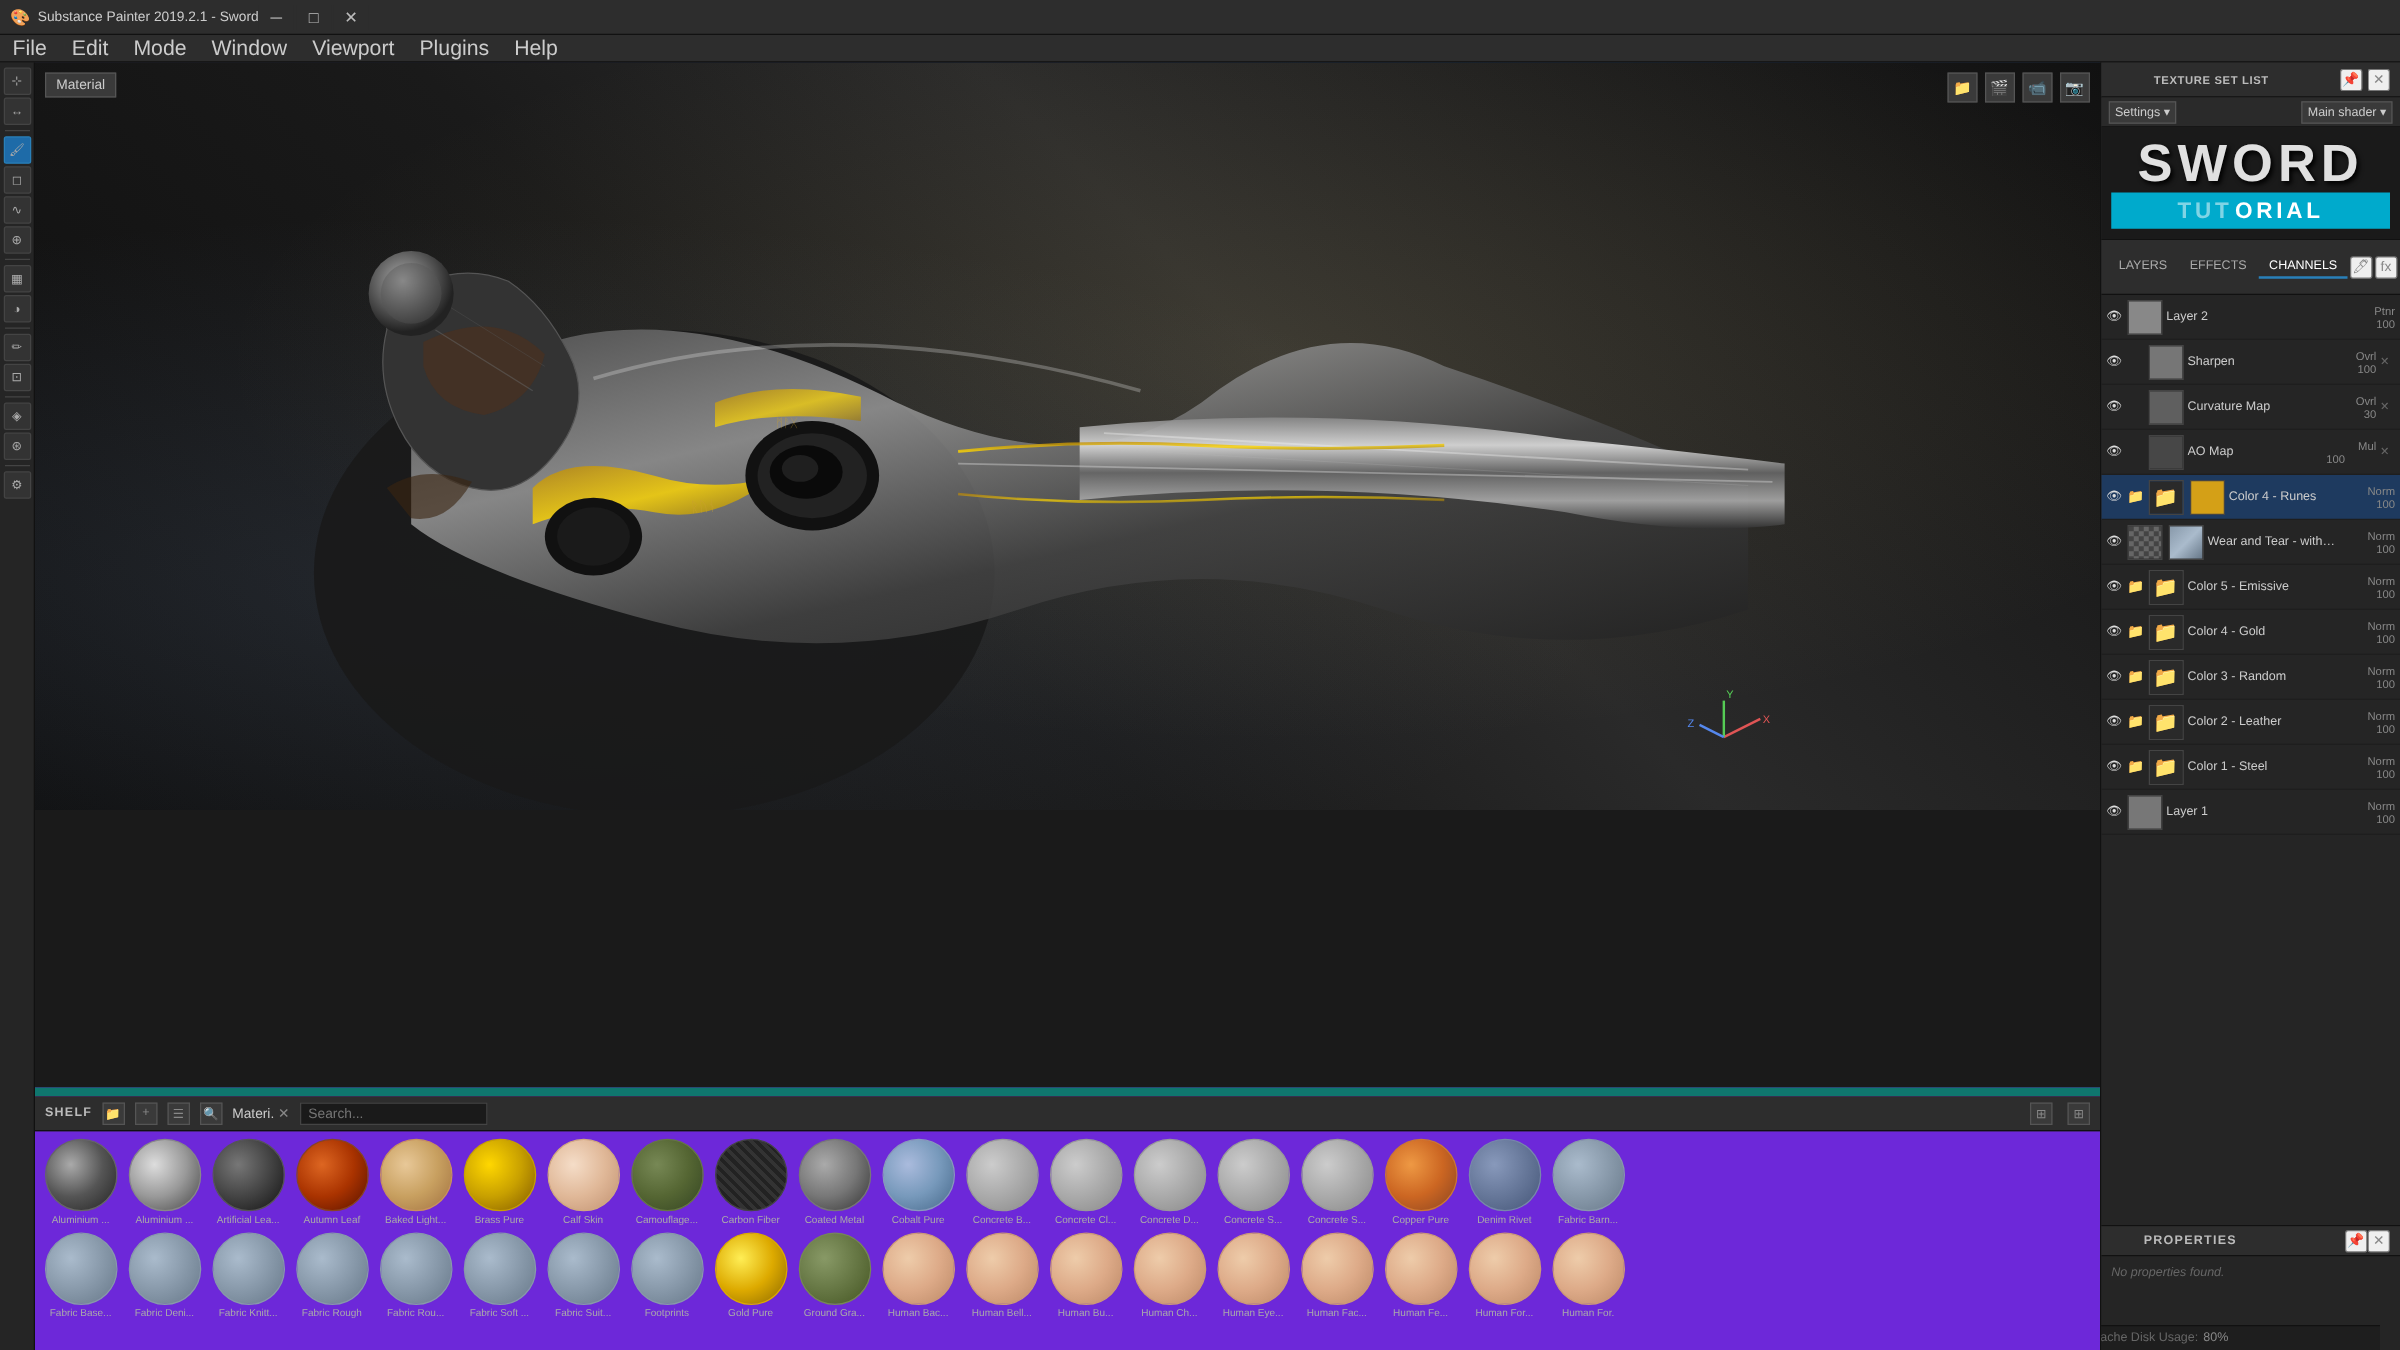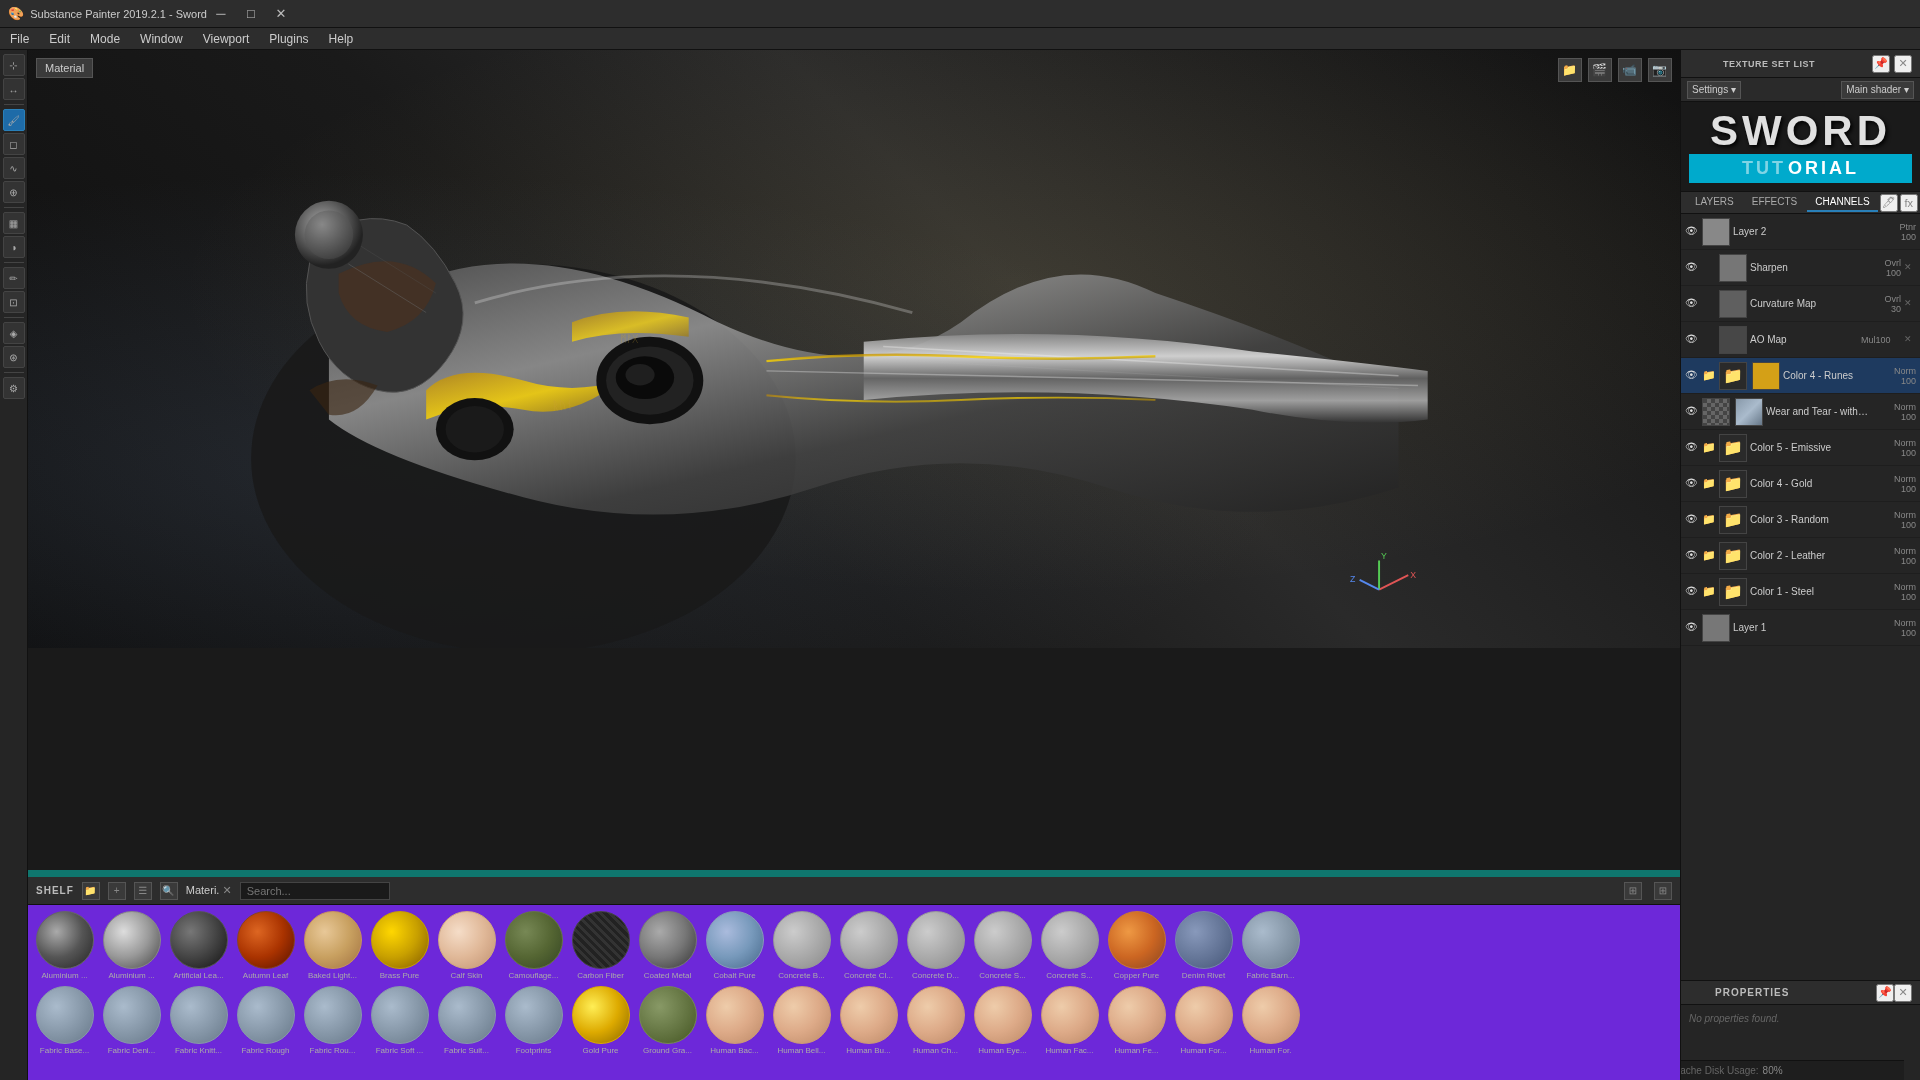--- a/index.html
+++ b/index.html
@@ -43,21 +43,21 @@
     
     #menu-bar {
       height: 22px;
       background: #2d2d2d;
       display: flex;
       align-items: center;
       border-bottom: 1px solid #111;
     }
     .menu-item {
       padding: 2px 10px;
-      font-size: 12px;
+      font-size: 17px;
       color: #ccc;
       cursor: pointer;
     }
 
     
     #main-layout {
       display: flex;
       height: calc(1080px - 28px - 22px);
     }
 
@@ -373,21 +373,21 @@
       font-size: 10px;
       padding: 0 4px;
       cursor: pointer;
       display: flex;
       align-items: center;
       gap: 3px;
     }
 
     
     #layers-header-bar {
-      height: 22px;
+      height: 44px;
       background: #2d2d2d;
       display: flex;
       align-items: center;
       padding: 0 6px;
       border-bottom: 1px solid #111;
       gap: 2px;
     }
     .layer-tab {
       padding: 3px 8px;
       font-size: 10px;
@@ -959,21 +959,21 @@
   </div>
         <div class="layer-item">
     <span class="layer-eye" style="color:#ddd;">👁</span>
     <div class="layer-indent"></div>
 
     <div class="layer-thumb">
             <div style="width:26px;height:26px;background:#555;opacity:0.7;"></div>
           </div>
 
     <span class="layer-name">AO Map</span>
-    <div style="display:flex;flex-direction:row;min-width:40px;">
+    <div style="display:flex;flex-direction:column;min-width:40px;">
       <span class="layer-blend">Mul</span>
       <span class="layer-opacity">100</span>
     </div>
     <span class="layer-x-btn">✕</span>
   </div>
         <div class="layer-item selected">
     <span class="layer-eye" style="color:#ddd;">👁</span>
 
     <span class="layer-folder-icon">📁</span>
     <div class="layer-thumb">

